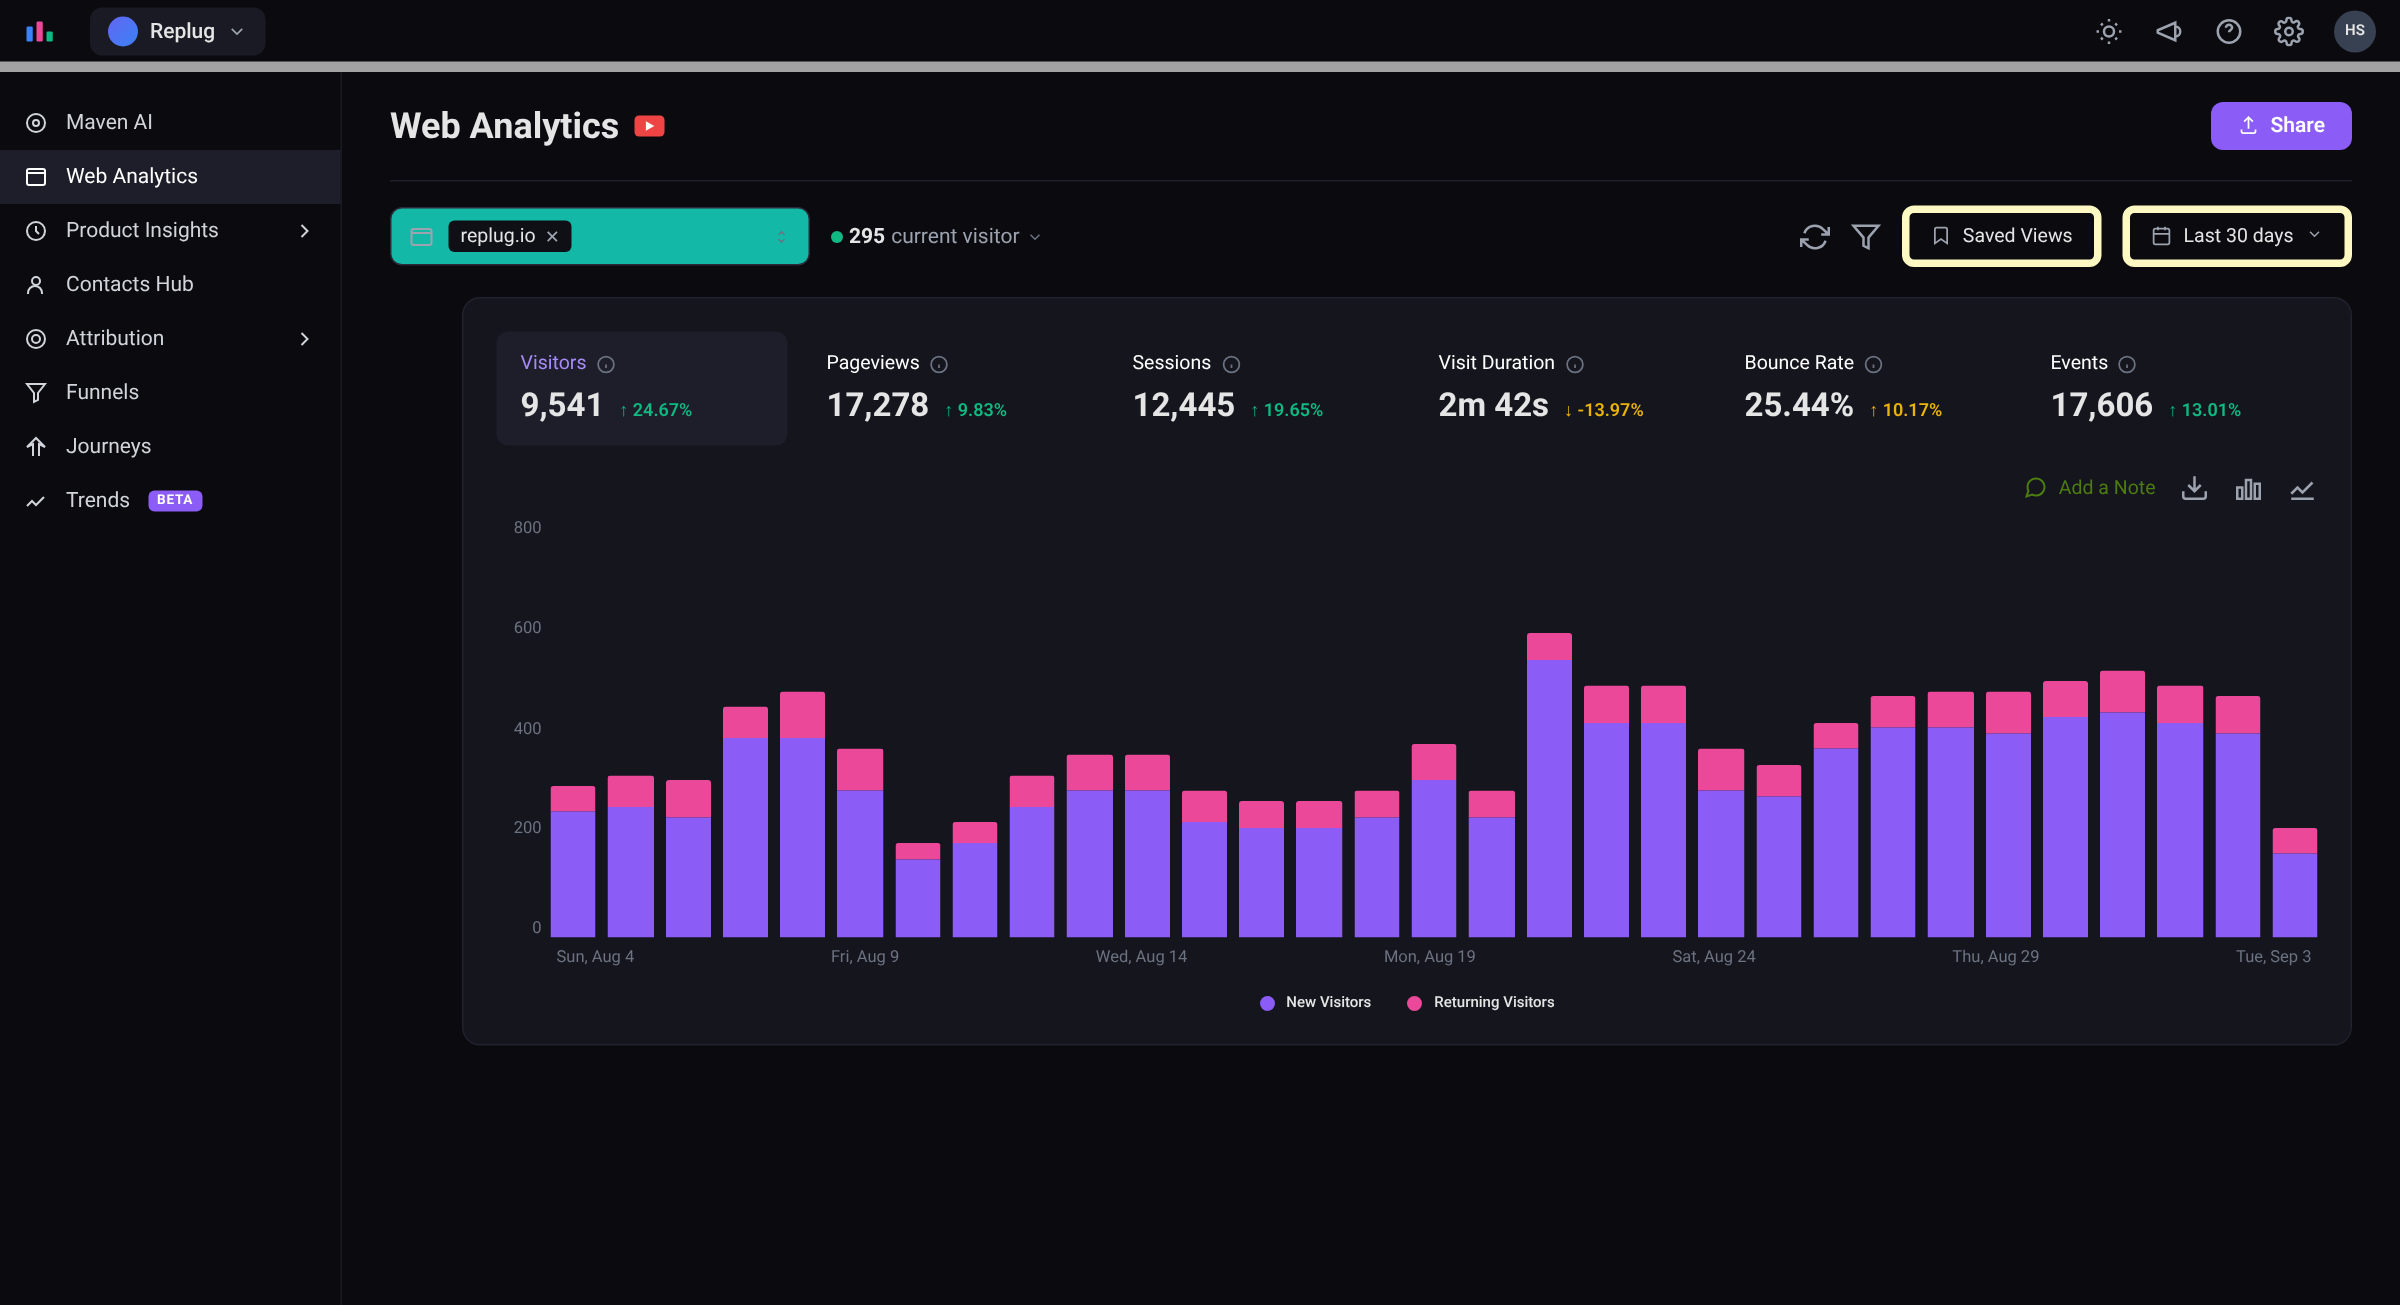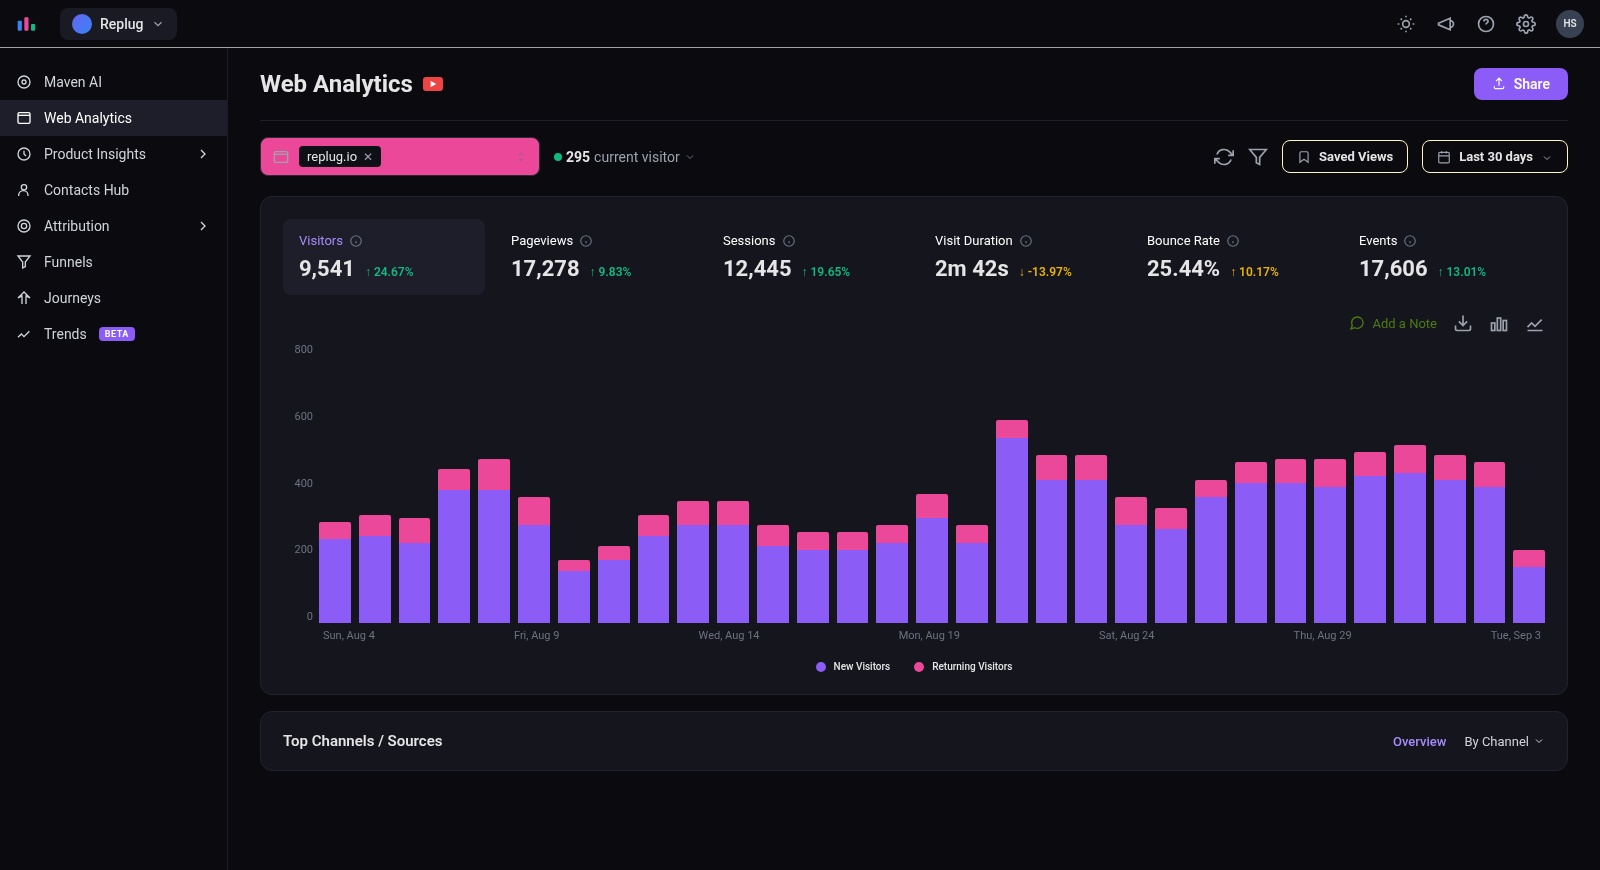--- a/index.html
+++ b/index.html
@@ -10,21 +10,21 @@
   font-size: 14px;
   width: 1600px;
   height: 870px;
   overflow: hidden;
 }
 .app { display: flex; flex-direction: column; height: 100%; }
 .topbar {
   display: flex;
   align-items: center;
   padding: 8px 16px;
-  border-bottom: 1px solid #a3a3a3;
+  border-bottom: 7px solid #a3a3a3;
   height: 48px;
 }
 .logo-icon { width: 20px; height: 20px; margin-right: 24px; }
 .brand-select {
   display: flex;
   align-items: center;
   gap: 8px;
   background: #1a1a24;
   padding: 6px 12px;
   border-radius: 8px;
@@ -115,21 +115,21 @@
 }
 .filter-row {
   display: flex;
   align-items: center;
   gap: 14px;
   margin-bottom: 20px;
 }
 .site-select {
   display: flex;
   align-items: center;
-  background: #ec4899;
+  background: #14b8a6;
   border: 1px solid #2a2a38;
   padding: 8px 12px;
   border-radius: 8px;
   width: 280px;
   cursor: pointer;
 }
 .site-icon { width: 16px; height: 16px; color: #9ca3af; margin-right: 10px; }
 .site-chip {
   background: #0f0f16;
   padding: 3px 8px;
@@ -155,35 +155,35 @@
 .live-count { font-weight: 700; }
 .live-text { color: #9ca3af; }
 .filter-spacer { flex: 1; }
 .icon-btn {
   width: 20px; height: 20px;
   color: #9ca3af;
   cursor: pointer;
 }
 .outlined-btn {
   display: flex;
-  align-items: flex-end;
+  align-items: flex-start;
   gap: 8px;
   padding: 8px 14px;
-  border: 1px solid #fef9c3;
+  border: 5px solid #fef9c3;
   border-radius: 8px;
   cursor: pointer;
   font-size: 13px;
-  font-weight: bold;
 }
 .metrics-card {
   background: #15151e;
   border: 1px solid #22222e;
   border-radius: 12px;
   padding: 22px;
   margin-bottom: 16px;
+  margin-left: 48px;
 }
 .metrics-row {
   display: flex;
   gap: 10px;
   margin-bottom: 18px;
 }
 .metric {
   flex: 1;
   padding: 14px 16px;
   border-radius: 8px;
@@ -709,30 +709,16 @@
             <span>New Visitors</span>
           </div>
           <div class="legend-item">
             <span class="legend-dot" style="background:#ec4899"></span>
             <span>Returning Visitors</span>
           </div>
         </div>
       </div>
 
       <div class="bottom-row">
-        <div class="bottom-card">
-          <div class="bottom-card-header">
-            <span class="card-title">Top Channels / Sources</span>
-            <div class="card-tabs">
-              <span class="card-tab active">Overview</span>
-              <span class="by-channel">
-                <span>By Channel</span>
-                <svg width="12" height="12" viewBox="0 0 24 24">
-                    <path d="M6 9l6 6 6-6" stroke="currentColor" stroke-width="2" fill="none"></path>
-                  </svg>
-              </span>
-            </div>
-          </div>
-        </div>
       </div>
     </div>
   </div>
 </div>
 
 </body></html>

